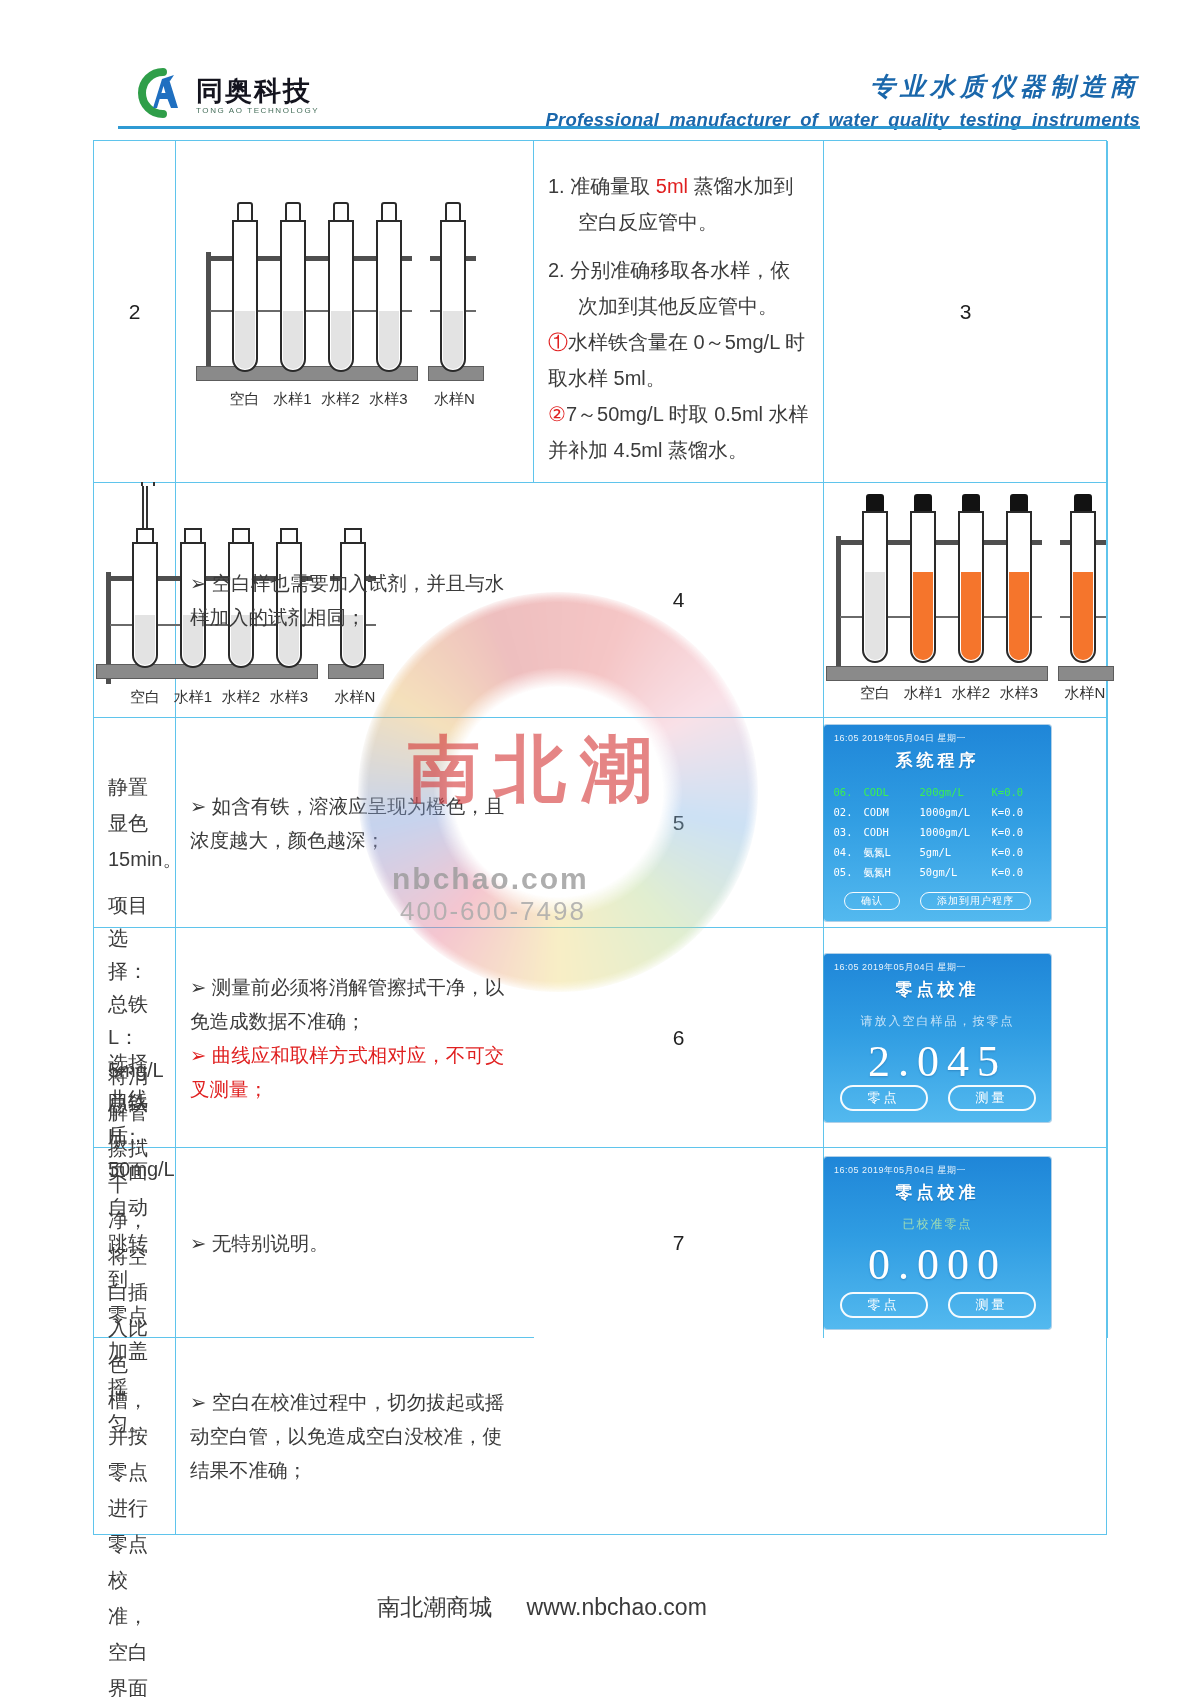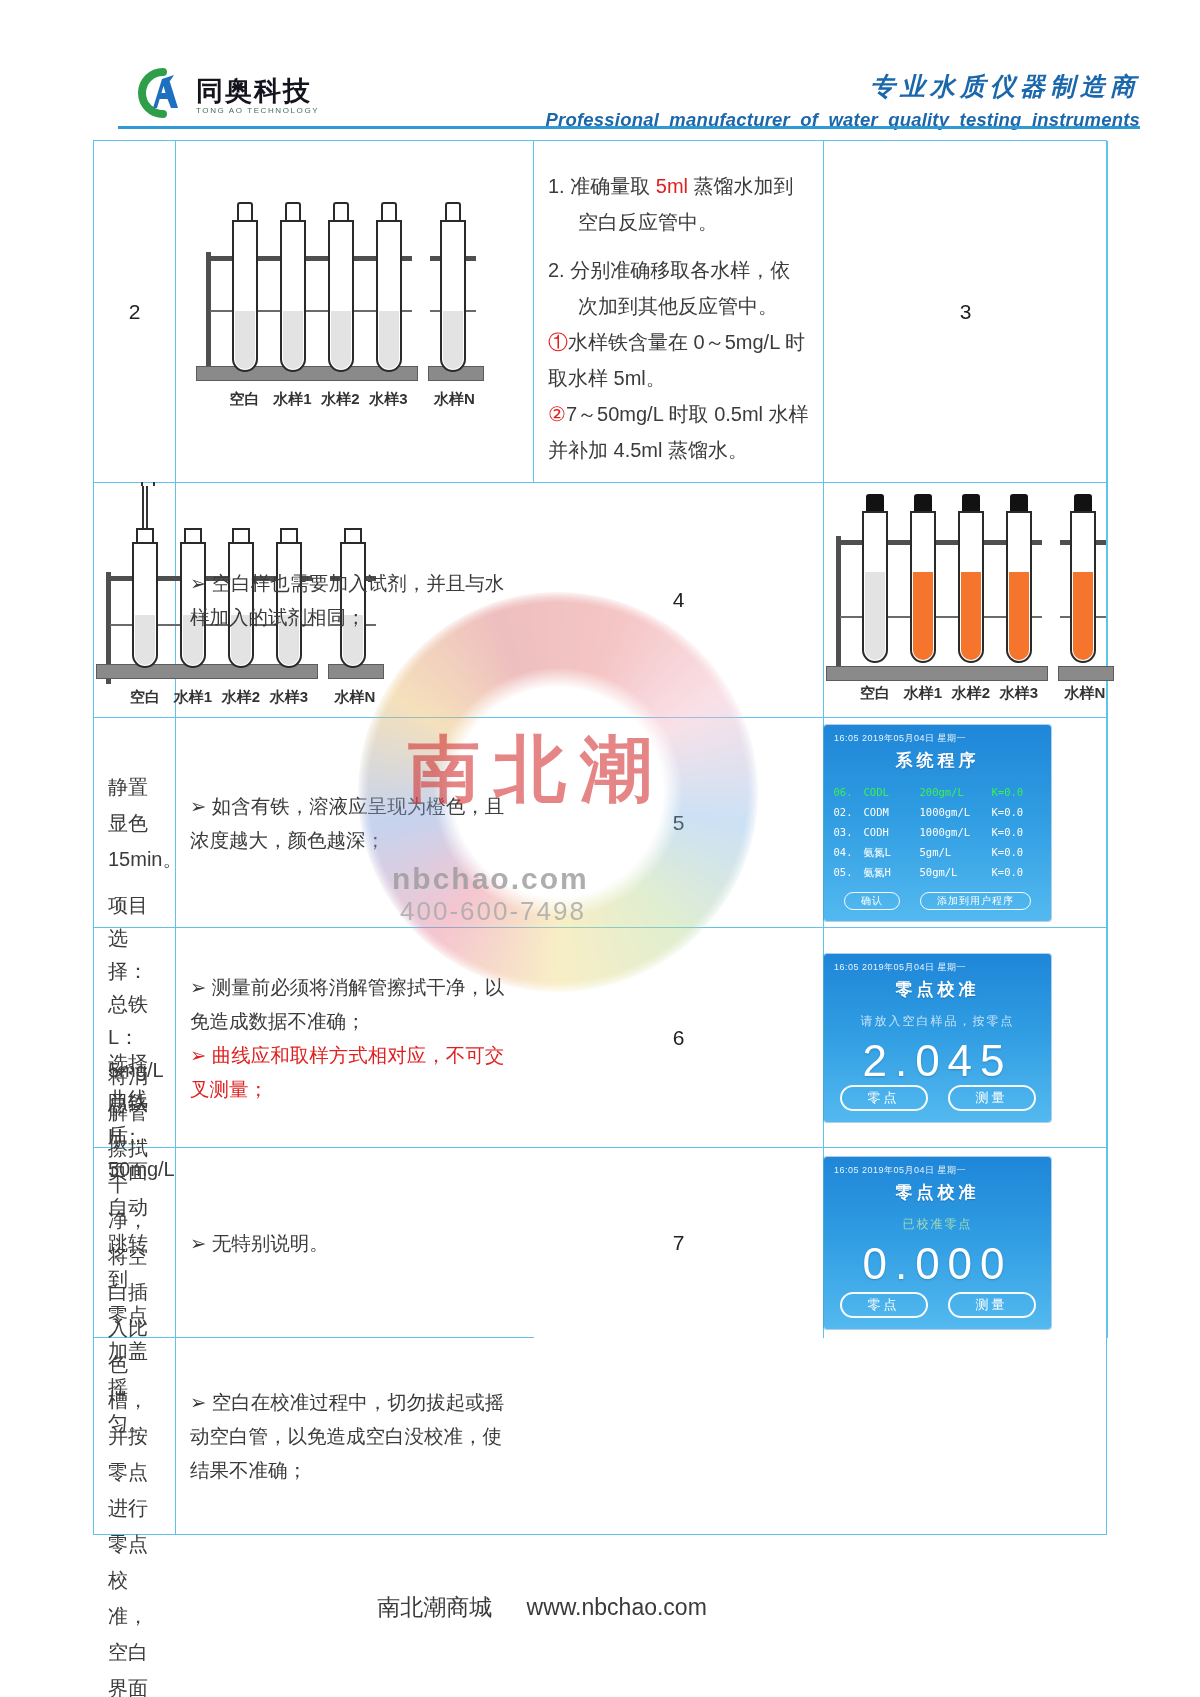--- a/index.html
+++ b/index.html
@@ -34,21 +34,21 @@
          line-height:36px;color:#3b3b3b;}
   .c-ins.tight{line-height:33px;}
   .c-notes{flex-direction:column;justify-content:center;padding:8px 14px;font-size:19.5px;
            line-height:34px;color:#3b3b3b;}
   .hang{padding-left:30px;text-indent:-30px;margin-top:12px;}
   .red{color:#e01f1f;}
   .mt{margin-top:14px;}
   .note::before{content:attr(data-bullet) " ";}
 
   
-  .fig{position:relative;margin-right:32px;font-weight:bold;}
+  .fig{position:relative;margin-right:32px;}
   .fig2{width:290px;height:228px;}
   .fig3{width:290px;height:232px;}
   .fig4{width:290px;height:212px;}
   .rack-bar{position:absolute;background:#4f4f4f;height:5px;}
   .rack-mid{position:absolute;background:#6a6a6a;height:2px;}
   .rack-post{position:absolute;background:#4f4f4f;width:5px;}
   .rack-base{position:absolute;background:#8a8a8a;height:15px;border:1px solid #5c5c5c;box-sizing:border-box;}
   .tube{position:absolute;width:26px;border:2px solid #2a2a2a;border-radius:0 0 13px 13px;background:#fff;box-sizing:border-box;}
   .liq{position:absolute;left:1px;right:1px;bottom:1px;background:#e3e3e3;border-radius:0 0 10px 10px;}
   .liq.orange{background:#f5752c;}
@@ -85,21 +85,21 @@
   .scr-item span:nth-child(2){width:56px;}
   .scr-item span:nth-child(3){width:72px;}
   .scr-item span:nth-child(4){width:46px;}
   .scr-item.green{color:#3bef52;}
   .scr-btns{position:absolute;bottom:11px;left:0;right:0;display:flex;justify-content:center;gap:20px;}
   .pill{border:1.5px solid rgba(255,255,255,.95);border-radius:11px;padding:1px 16px;font-size:10px;
         letter-spacing:1px;white-space:nowrap;}
   .scr-sub{text-align:center;margin-top:12px;font-size:12px;letter-spacing:2px;color:rgba(225,240,252,.85);}
   .scr-sub.green{color:#9fdcb4;}
   .scr-val{text-align:center;margin-top:6px;font-size:44px;letter-spacing:8px;
-           font-family:Liberation Sans, sans-serif;text-shadow:0 1px 2px rgba(0,60,120,.3);}
+           font-family:Liberation Serif, serif;text-shadow:0 1px 2px rgba(0,60,120,.3);}
   .pill.big{border-width:2px;border-radius:13px;padding:2px 26px;font-size:13px;letter-spacing:3px;}
 
   
   .watermark{position:absolute;left:0;top:0;width:1200px;height:1697px;pointer-events:none;z-index:5;}
   .wm-ring{position:absolute;left:358px;top:592px;width:400px;height:400px;border-radius:50%;
      background:conic-gradient(from 20deg,#e87878,#f2b8c8,#88b8e8,#b8d890,#f0d878,#e87890,#7898d8,#e8b860,#d86868,#e87878);
      -webkit-mask:radial-gradient(circle,transparent 0 37%,#000 44% 67%,transparent 73%);
      mask:radial-gradient(circle,transparent 0 37%,#000 44% 67%,transparent 73%);
      filter:blur(3px);opacity:.42;}
   .wm-name{position:absolute;left:408px;top:722px;font-size:72px;font-weight:bold;letter-spacing:14px;

